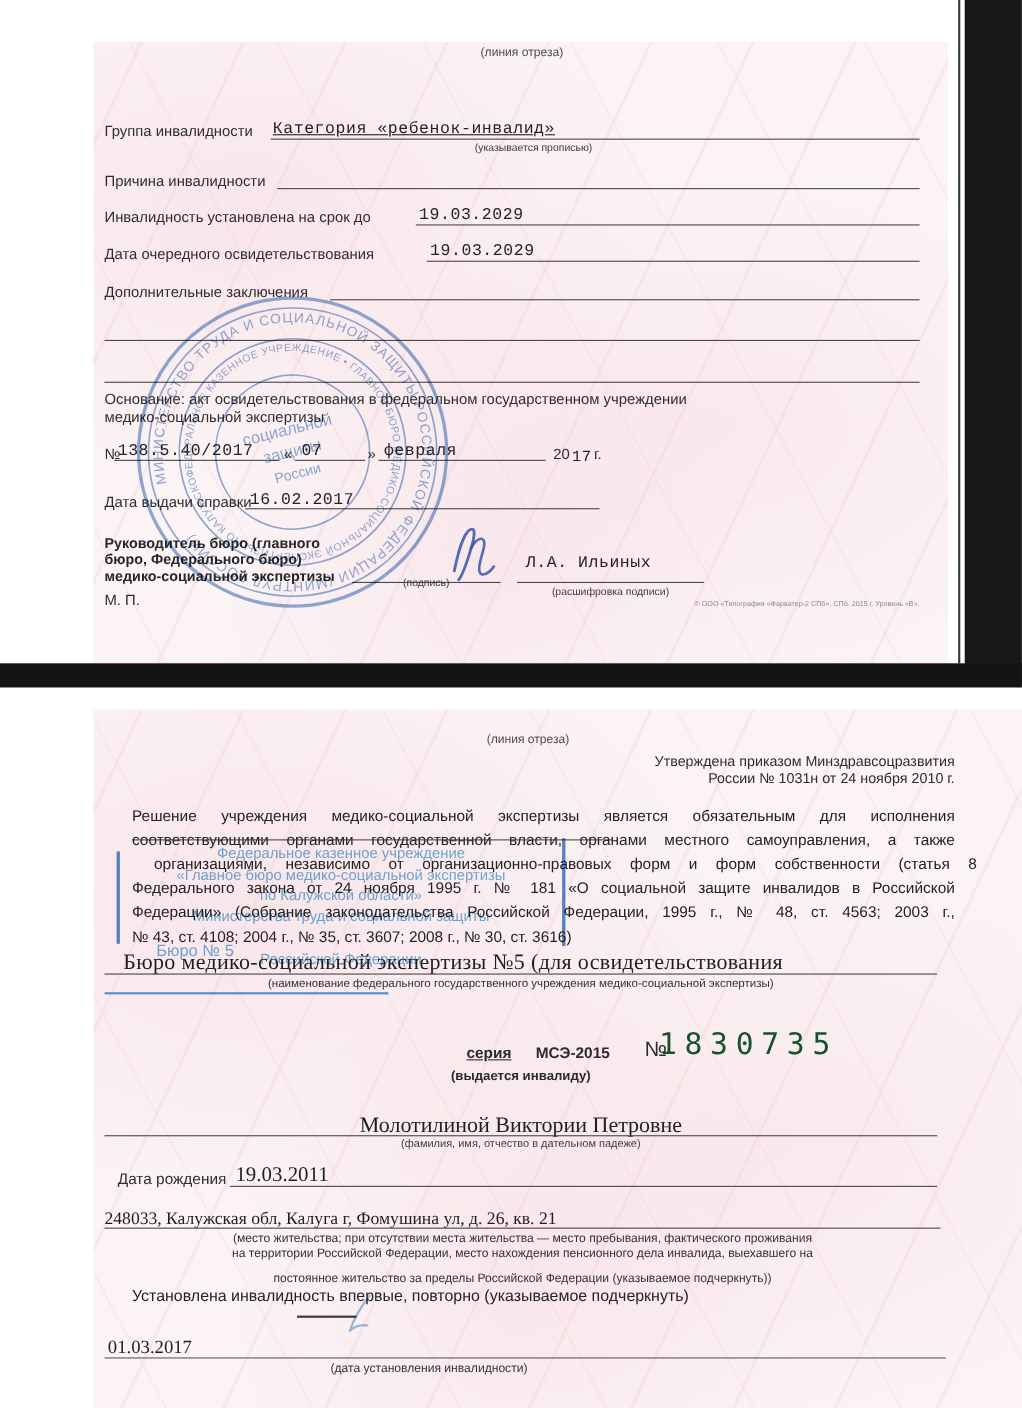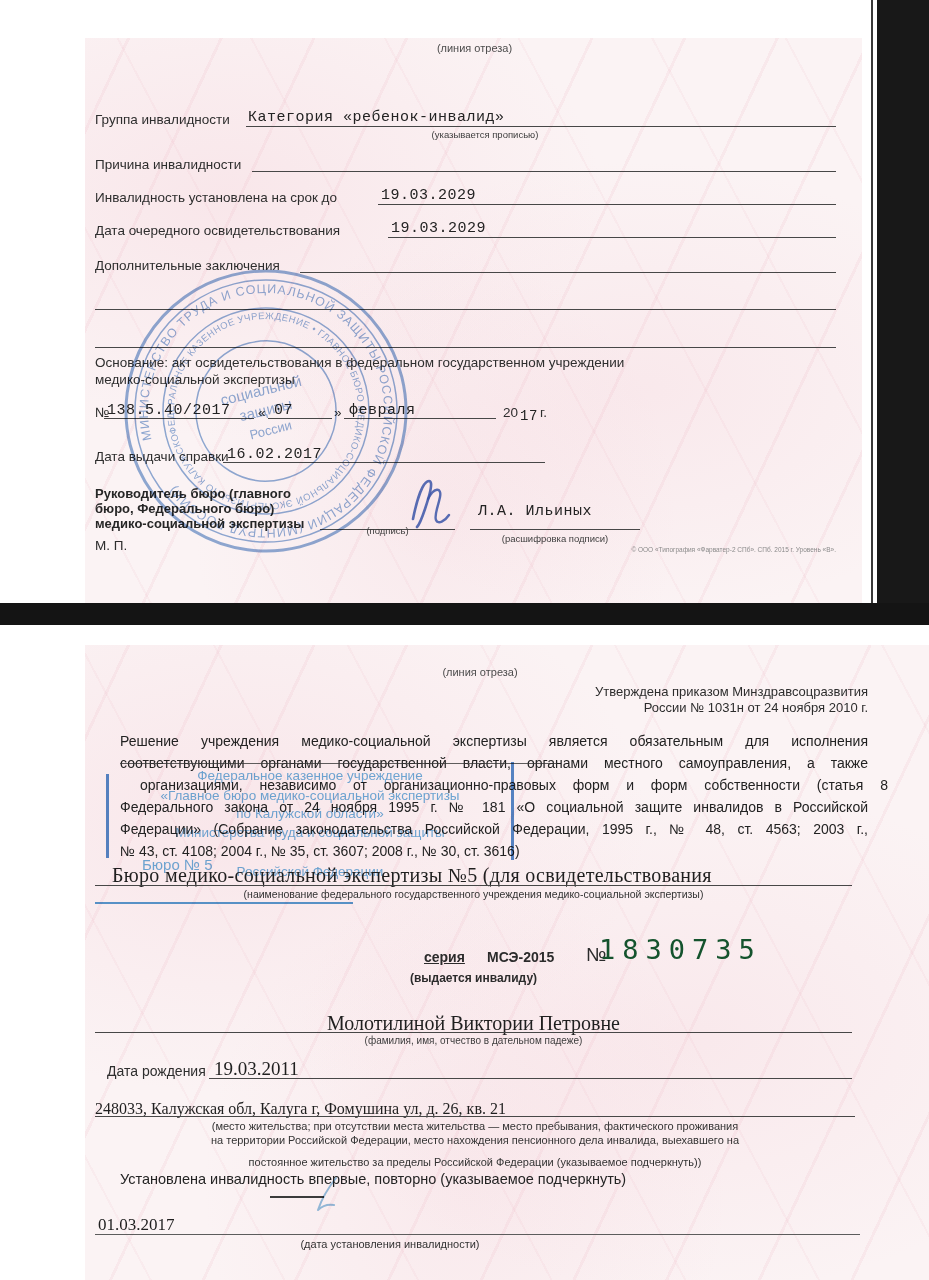--- a/index.html
+++ b/index.html
@@ -44,21 +44,21 @@
   <div class="abs pagebg" style="left:85px;top:38px;width:777px;height:565px;"></div>
 
   <div class="abs" style="left:871px;top:0;width:2px;height:603px;background:#3a3a3a;"></div>
   <div class="abs" style="left:877px;top:0;width:52px;height:622px;background:#181818;"></div>
   <div class="abs" style="left:0;top:603px;width:929px;height:22px;background:#141414;"></div>
 
   <div class="abs cap ctr" style="left:85px;top:42px;width:779px;font-size:11px;color:#4c4c4c;">(линия отреза)</div>
 
   <div class="abs lbl" style="left:95px;top:112px;">Группа инвалидности</div>
   <div class="abs rule" style="left:246px;top:126px;width:590px;"></div>
-  <div class="abs typed" style="left:248px;top:109px;">Категория «ребенок-инвалид»</div>
+  <div class="abs typed" style="left:248px;top:109px;text-decoration:underline;">Категория «ребенок-инвалид»</div>
   <div class="abs cap ctr" style="left:380px;top:129px;width:210px;">(указывается прописью)</div>
 
   <div class="abs lbl" style="left:95px;top:157px;">Причина инвалидности</div>
   <div class="abs rule" style="left:252px;top:171px;width:584px;"></div>
 
   <div class="abs lbl" style="left:95px;top:190px;">Инвалидность установлена на срок до</div>
   <div class="abs rule" style="left:378px;top:204px;width:458px;"></div>
   <div class="abs typed" style="left:381px;top:187px;">19.03.2029</div>
 
   <div class="abs lbl" style="left:95px;top:223px;">Дата очередного освидетельствования</div>

